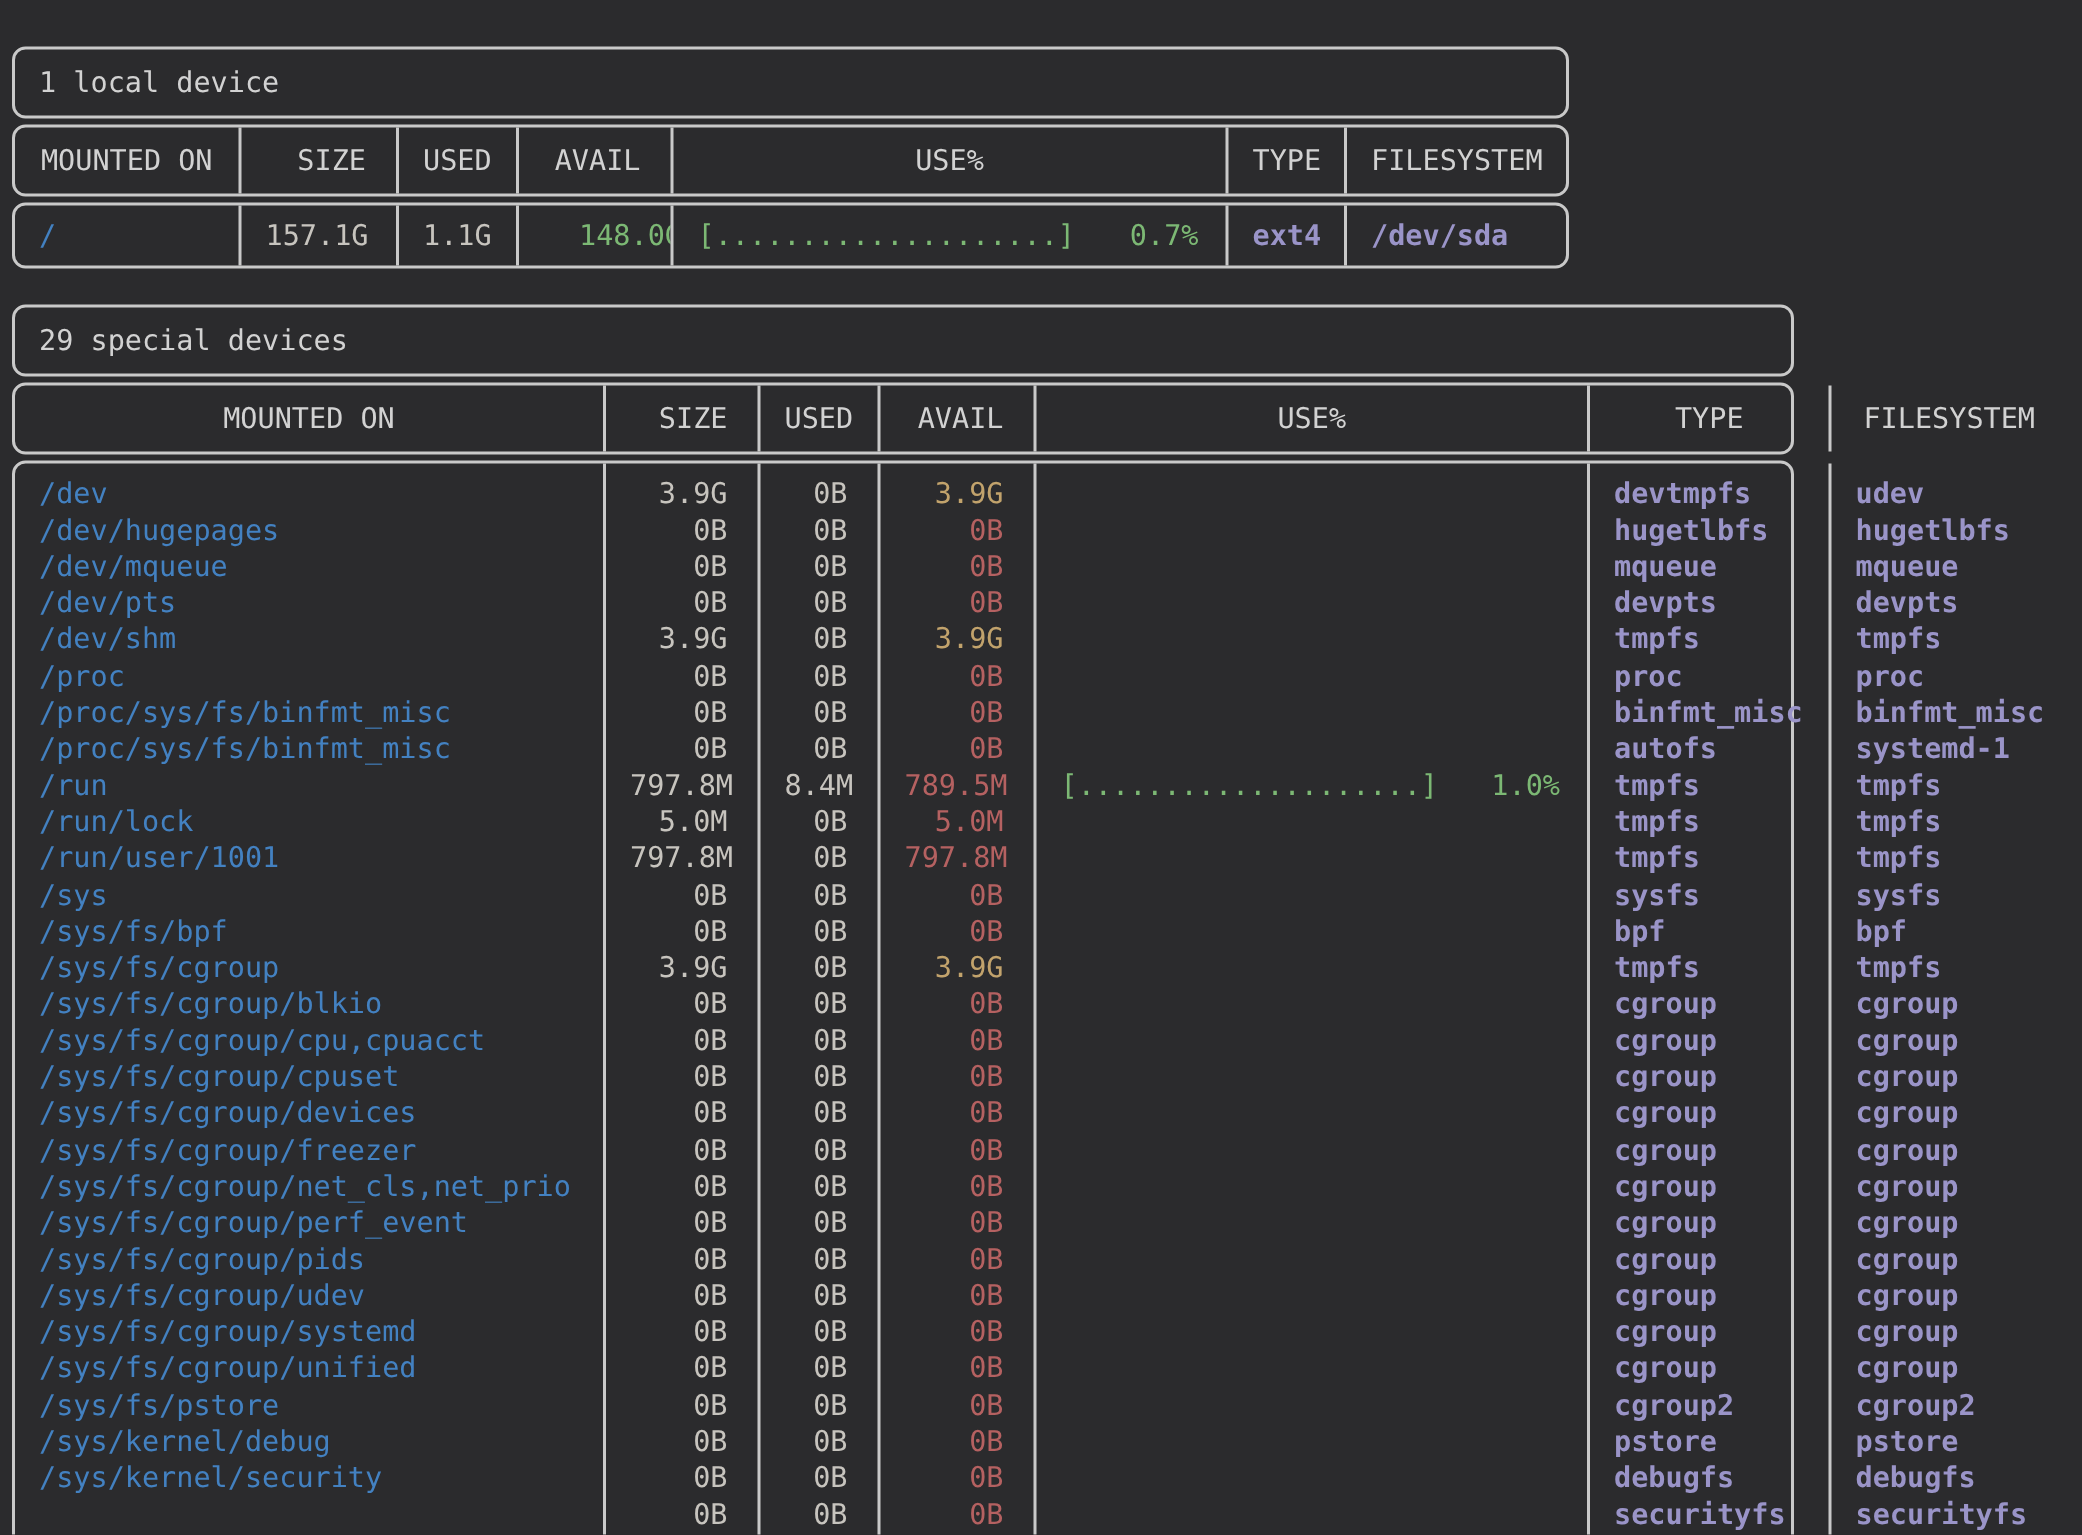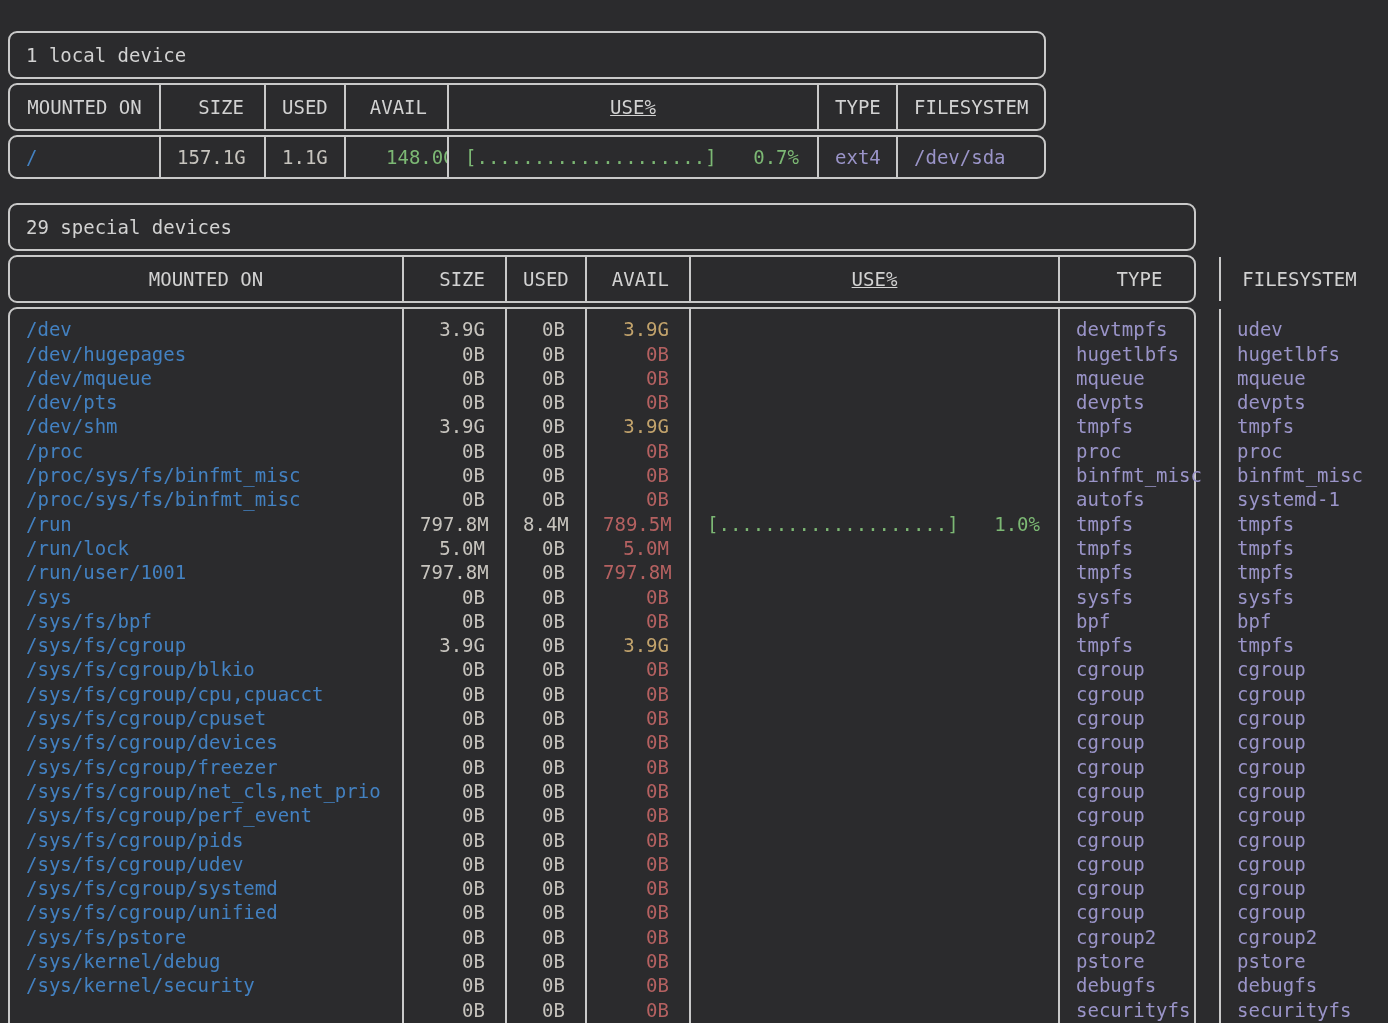--- a/index.html
+++ b/index.html
@@ -35,34 +35,34 @@
   .grid{display:grid;}
   .g1{grid-template-columns:149px 105px 80px 103px 370px 79px 148px;}
   .g2{grid-template-columns:392px 103px 80px 104px 369px 161px 159px;}
   .hcell{
     line-height:24px;padding:10px 16px;white-space:pre;color:var(--fg);
     border-left:2px solid var(--line);
     text-align:center;
   }
   .hcell:first-child{border-left:none;}
   .hcell.ar{text-align:right;padding-right:20px;}
-  .hcell.ac{text-align:center;padding-left:0;padding-right:0;text-decoration:underline;}
+  .hcell.ac{text-align:center;padding-left:0;padding-right:0;}
   .col{
     border-left:2px solid var(--line);
     padding:8px 0;min-width:0;
   }
   .col:first-child{border-left:none;}
   .cell{
     height:24.3px;line-height:24.3px;
     padding:0 16px;white-space:pre;overflow:hidden;
   }
   .cell.num{text-align:right;padding-right:20px;}
   .c-mount .cell{color:var(--blue);}
   .c-size .cell,.c-used .cell{color:var(--dim);}
-  .c-type .cell,.c-fs .cell{color:var(--purple);}
+  .c-type .cell,.c-fs .cell{color:var(--purple);font-weight:bold;}
   .c-use .cell{
     display:flex;justify-content:space-between;align-items:center;
     padding:0 18px 0 16px;color:var(--green);
   }
   .red{color:var(--red);}
   .yellow{color:var(--yellow);}
   .green{color:var(--green);padding-left:40px;}
 </style>
 </head>
 <body>

